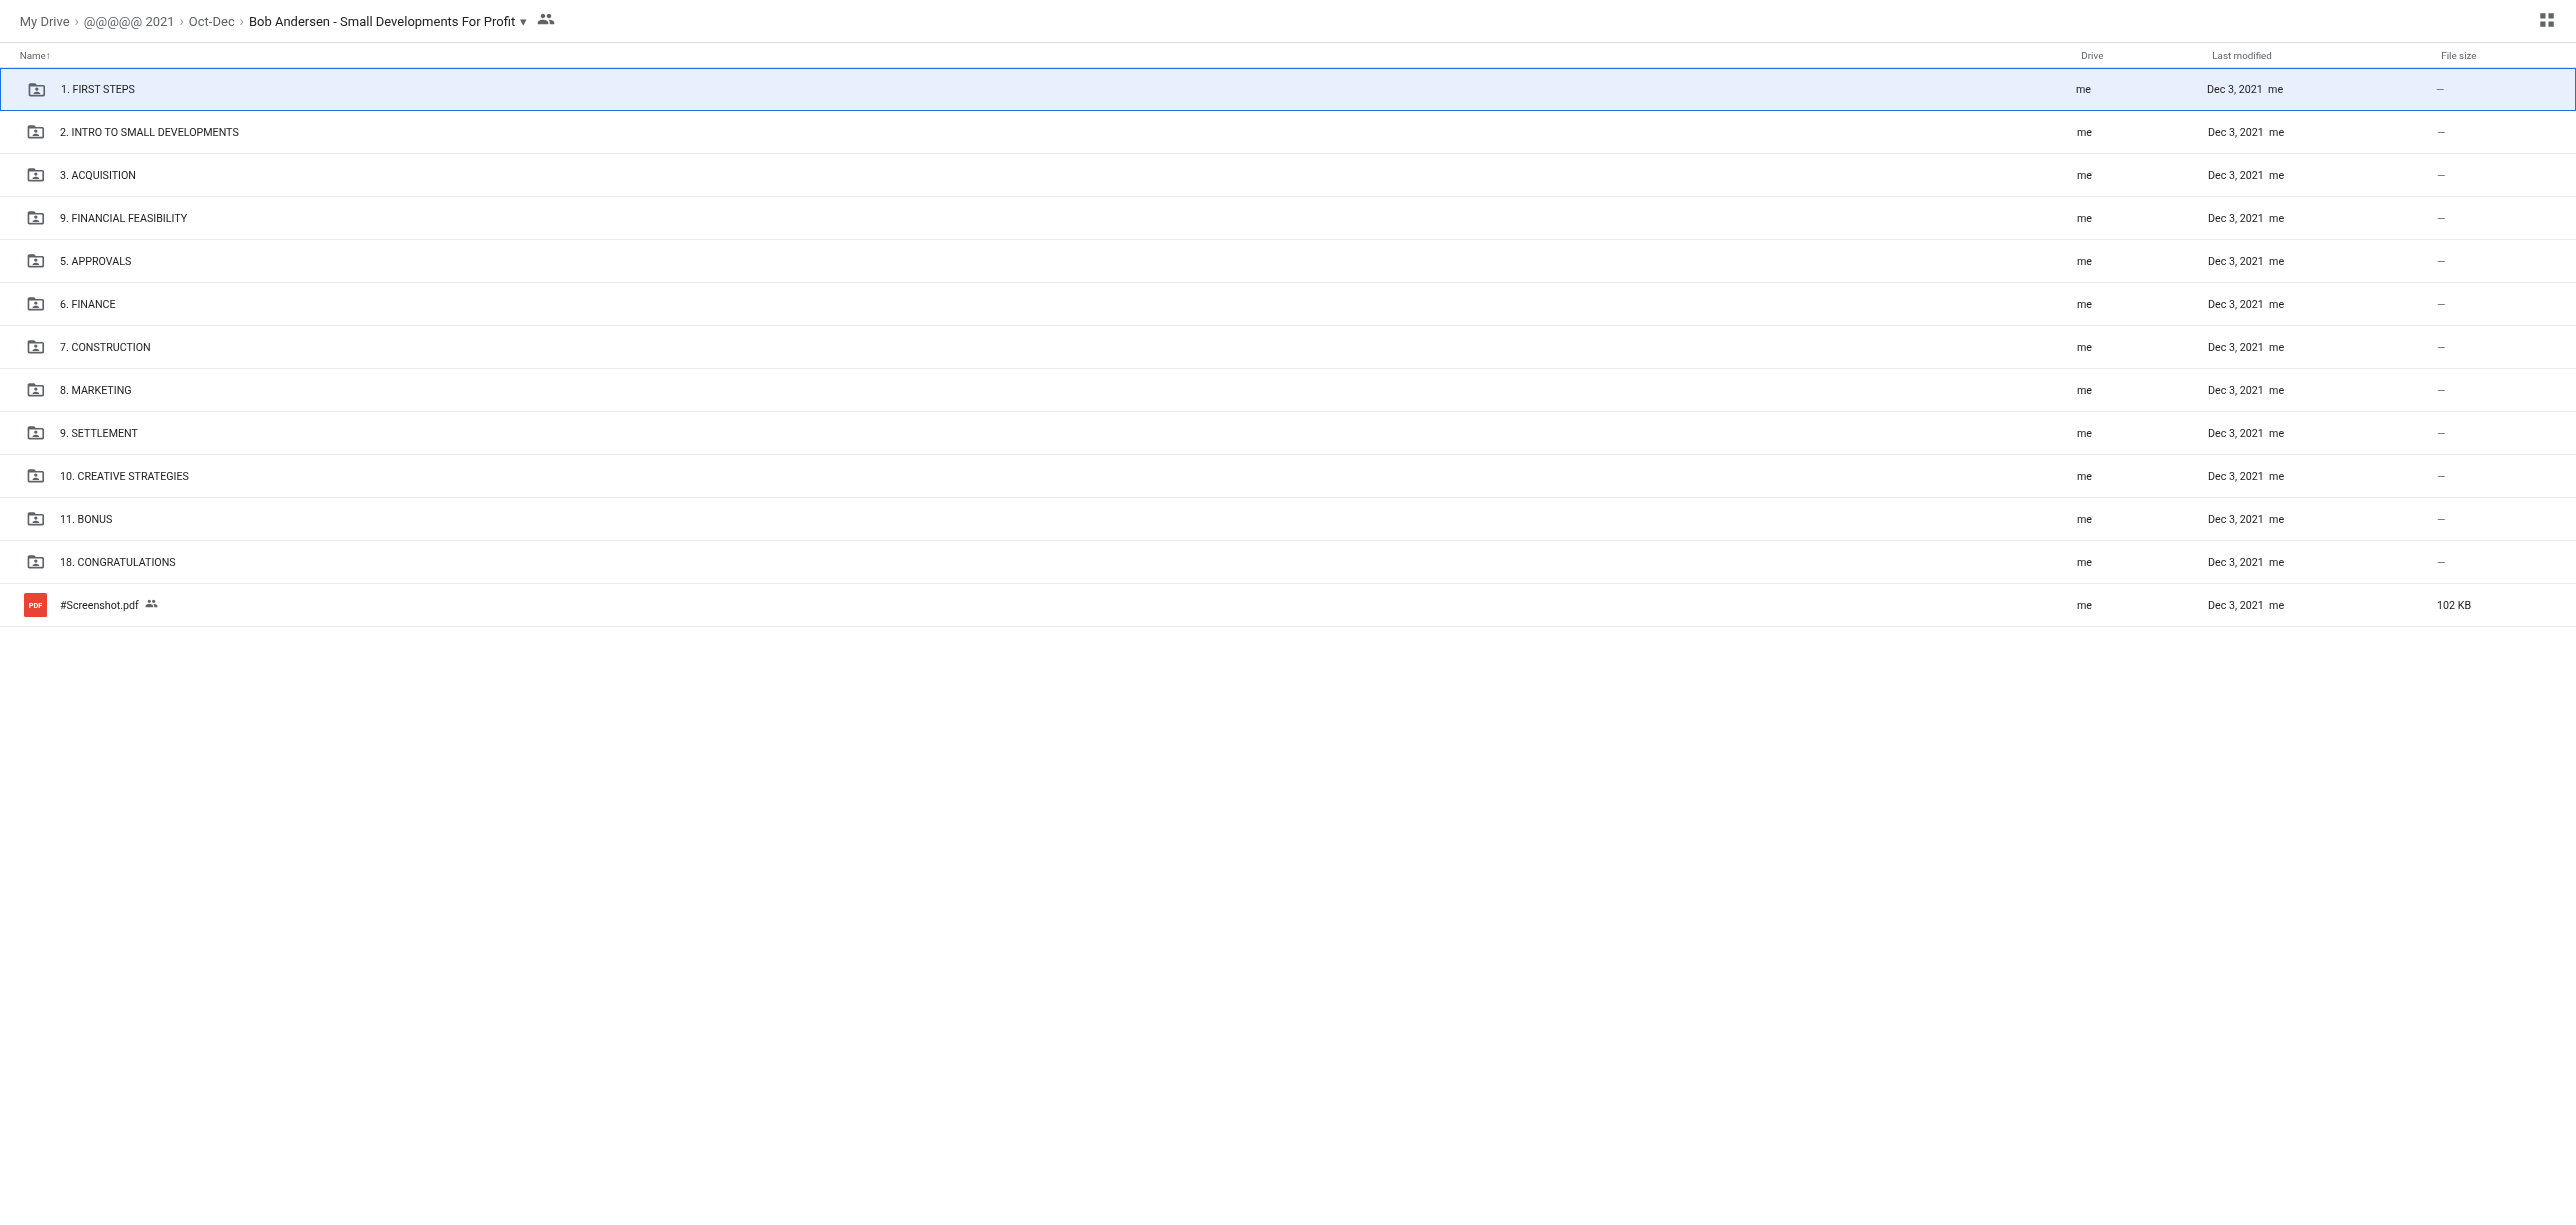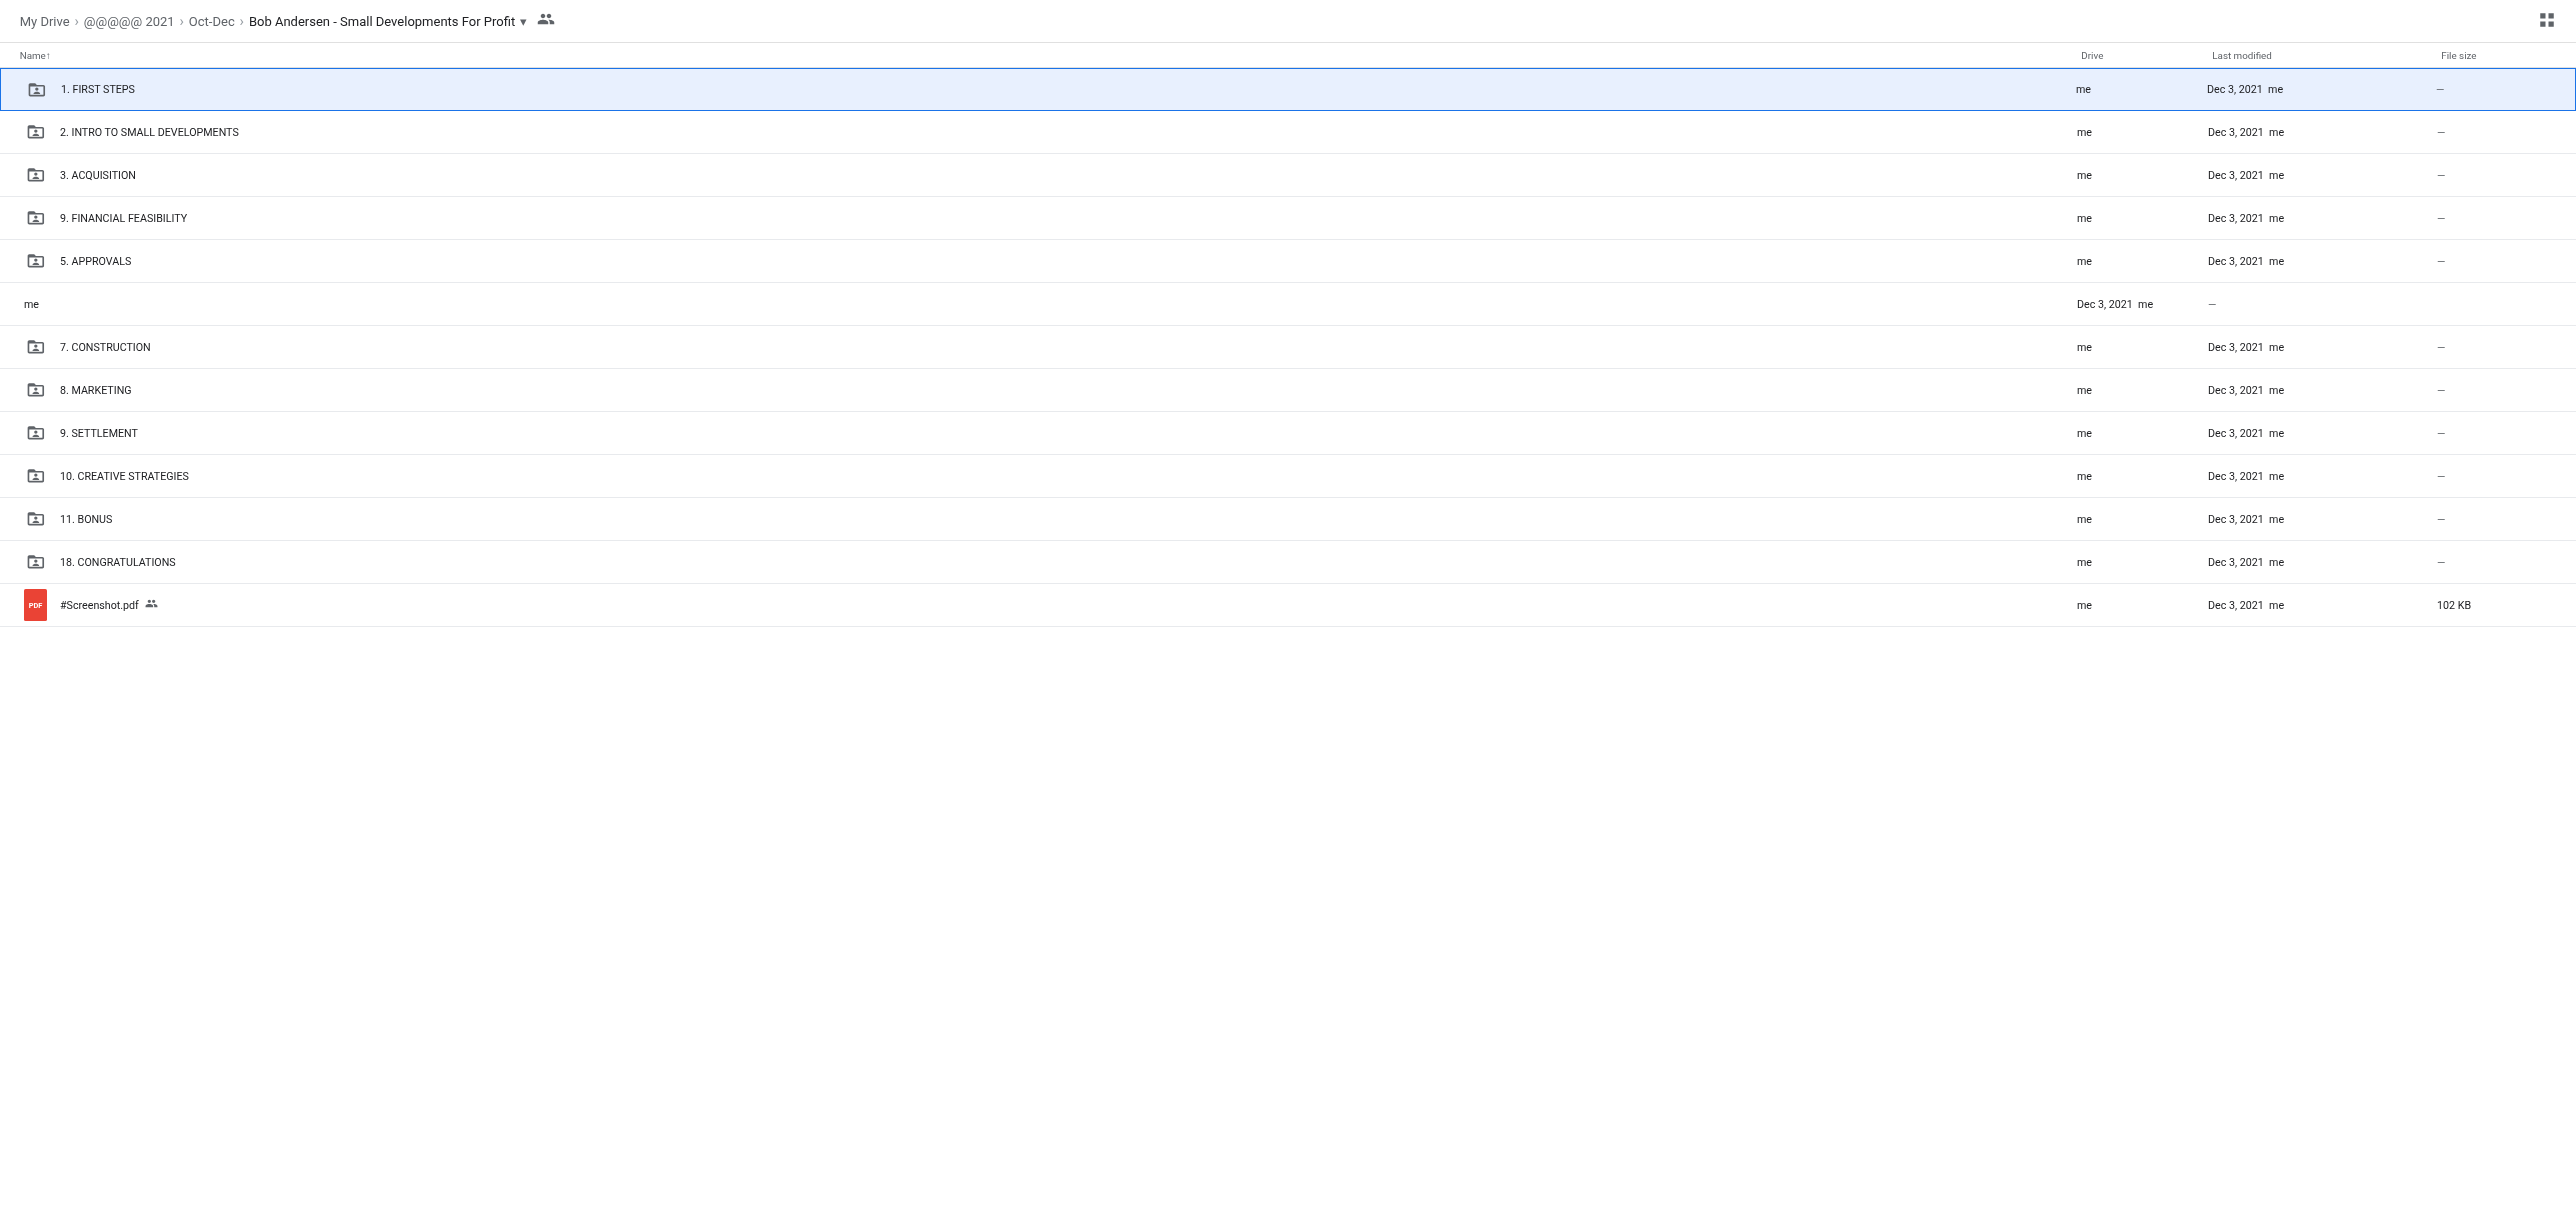--- a/index.html
+++ b/index.html
@@ -115,21 +115,21 @@
       gap: 6.6px;
     }
     .pdf-icon {
       background: #ea4335;
       color: white;
       font-size: 7.4px;
       font-weight: bold;
       padding: 1.6px 3.3px;
       border-radius: 1.6px;
       width: 23px;
-      height: 32px;
+      height: 24px;
       display: flex;
       align-items: center;
       justify-content: center;
       flex-shrink: 0;
     }
     .file-shared-icon {
       color: #5f6368;
       font-size: 13px;
     }
     .cell-owner {
@@ -257,20 +257,29 @@
         </svg>
       </div>
       <span class="file-name">5. APPROVALS</span>
     </div>
     <div class="cell-owner">me</div>
     <div class="cell-modified">Dec 3, 2021 &nbsp;me</div>
     <div class="cell-size dash">—</div>
   </div>
 
   <div class="table-row">
+    <div class="cell-name">
+      <div class="folder-icon">
+        <svg class="folder-svg" viewBox="0 0 24 24" fill="#5f6368">
+          <path d="M20 6h-8l-2-2H4c-1.1 0-2 .9-2 2v12c0 1.1.9 2 2 2h16c1.1 0 2-.9 2-2V8c0-1.1-.9-2-2-2zm0 12H4V8h16v10z"></path>
+          <path d="M12 13c-1.1 0-2-.9-2-2s.9-2 2-2 2 .9 2 2-.9 2-2 2zm-4 4h8v-.57c0-1.43-2.67-2.14-4-2.14s-4 .71-4 2.14V17z" fill="#5f6368"></path>
+        </svg>
+      </div>
+      <span class="file-name">6. FINANCE</span>
+    </div>
     <div class="cell-owner">me</div>
     <div class="cell-modified">Dec 3, 2021 &nbsp;me</div>
     <div class="cell-size dash">—</div>
   </div>
 
   <div class="table-row">
     <div class="cell-name">
       <div class="folder-icon">
         <svg class="folder-svg" viewBox="0 0 24 24" fill="#5f6368">
           <path d="M20 6h-8l-2-2H4c-1.1 0-2 .9-2 2v12c0 1.1.9 2 2 2h16c1.1 0 2-.9 2-2V8c0-1.1-.9-2-2-2zm0 12H4V8h16v10z"></path>

